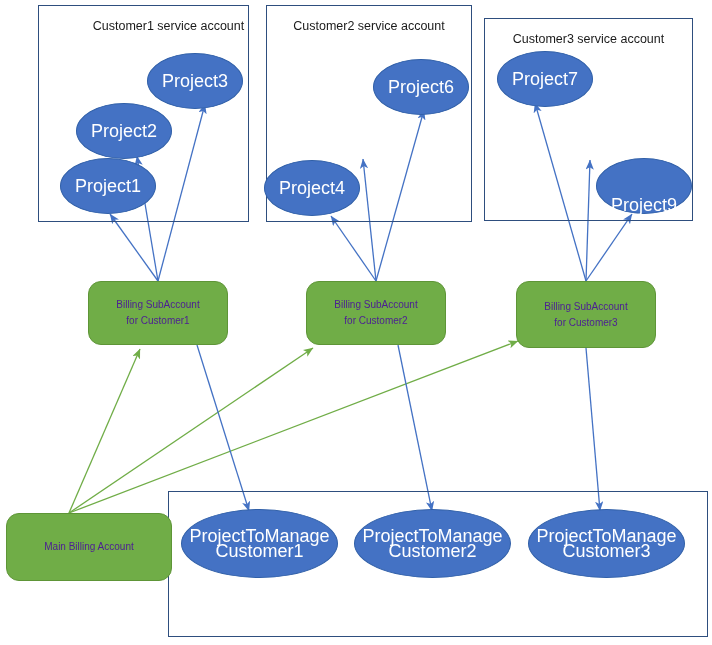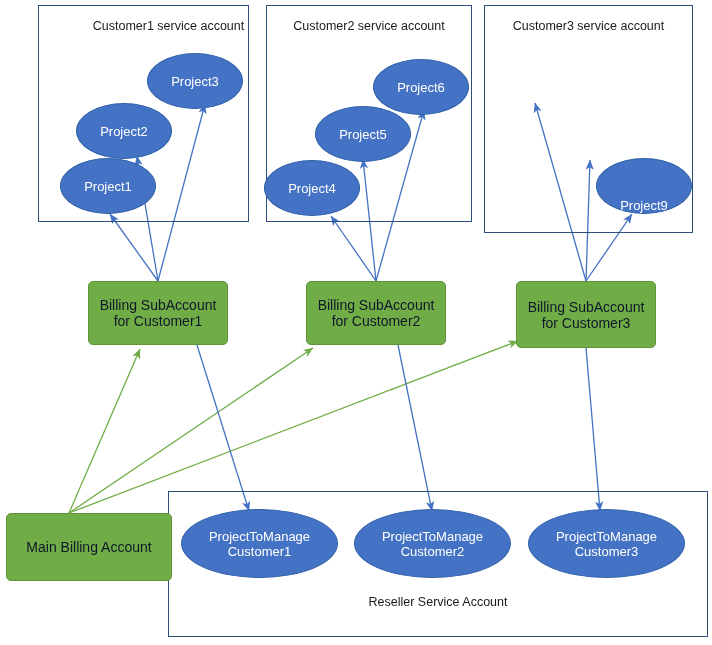--- a/index.html
+++ b/index.html
@@ -45,39 +45,39 @@
   .ellipse {
     position: absolute;
     border-radius: 50%;
     background: #4472C4;
     border: 1px solid #3160A8;
     box-sizing: border-box;
     display: flex;
     align-items: center;
     justify-content: center;
     color: #ffffff;
-    font-size: 13px;
+    font-size: 18px;
     line-height: 15px;
     text-align: center;
     z-index: 3;
   }
   .ellipse .lbl {
     padding: 0 4px;
   }
   .rbox {
     position: absolute;
-    border-radius: 5px;
+    border-radius: 13px;
     background: #70AD47;
     border: 1px solid #5E9537;
     box-sizing: border-box;
     display: flex;
     align-items: center;
     justify-content: center;
-    color: #0f172a;
-    font-size: 14px;
+    color: #4c1d95;
+    font-size: 10px;
     line-height: 16px;
     text-align: center;
     z-index: 3;
   }
   .plain-label {
     position: absolute;
     color: #1a1a1a;
     font-size: 12.5px;
     line-height: 15px;
     text-align: center;
@@ -142,29 +142,29 @@
   <div class="ellipse" style="left:60px; top:158px; width:96px; height:56px;">
     <span class="lbl">Project1</span>
   </div>
 
   <div class="group-box" style="left:266px; top:5px; width:206px; height:217px;">
     <div class="group-title" style="top:13px;">Customer2 service account</div>
   </div>
   <div class="ellipse" style="left:373px; top:59px; width:96px; height:56px;justify-content:center;">
     <span class="lbl">Project6</span>
   </div>
-  <div class="ellipse" style="left:315px; top:106px; width:96px; height:56px;">
-    <span class="lbl">Project5</span>
-  </div>
   <div class="ellipse" style="left:264px; top:160px; width:96px; height:56px;">
     <span class="lbl">Project4</span>
   </div>
 
-  <div class="group-box" style="left:484px; top:5px; width:209px; height:228px;">
+  <div class="group-box" style="left:484px; top:18px; width:209px; height:203px;">
     <div class="group-title" style="top:13px;">Customer3 service account</div>
+  </div>
+  <div class="ellipse" style="left:497px; top:51px; width:96px; height:56px;">
+    <span class="lbl">Project7</span>
   </div>
   <div class="ellipse" style="left:596px; top:158px; width:96px; height:56px;align-items:flex-end;">
     <span class="lbl">Project9</span>
   </div>
 
   <div class="rbox" style="left:88px; top:281px; width:140px; height:64px;">
     <div>
       <div>Billing SubAccount</div>
       <div>for Customer1</div>
     </div>
@@ -182,21 +182,20 @@
       <div>Billing SubAccount</div>
       <div>for Customer3</div>
     </div>
   </div>
 
   <div class="rbox" style="left:6px; top:513px; width:166px; height:68px;">
     <span>Main Billing Account</span>
   </div>
 
   <div class="group-box" style="left:168px; top:491px; width:540px; height:146px;"></div>
-  <div class="plain-label" style="left:168px; top:595px; width:540px;">Reseller Service Account</div>
 
   <div class="ellipse" style="left:181px; top:509px; width:157px; height:69px;">
     <div>
       <div>ProjectToManage</div>
       <div>Customer1</div>
     </div>
   </div>
 
   <div class="ellipse" style="left:354px; top:509px; width:157px; height:69px;">
     <div>

